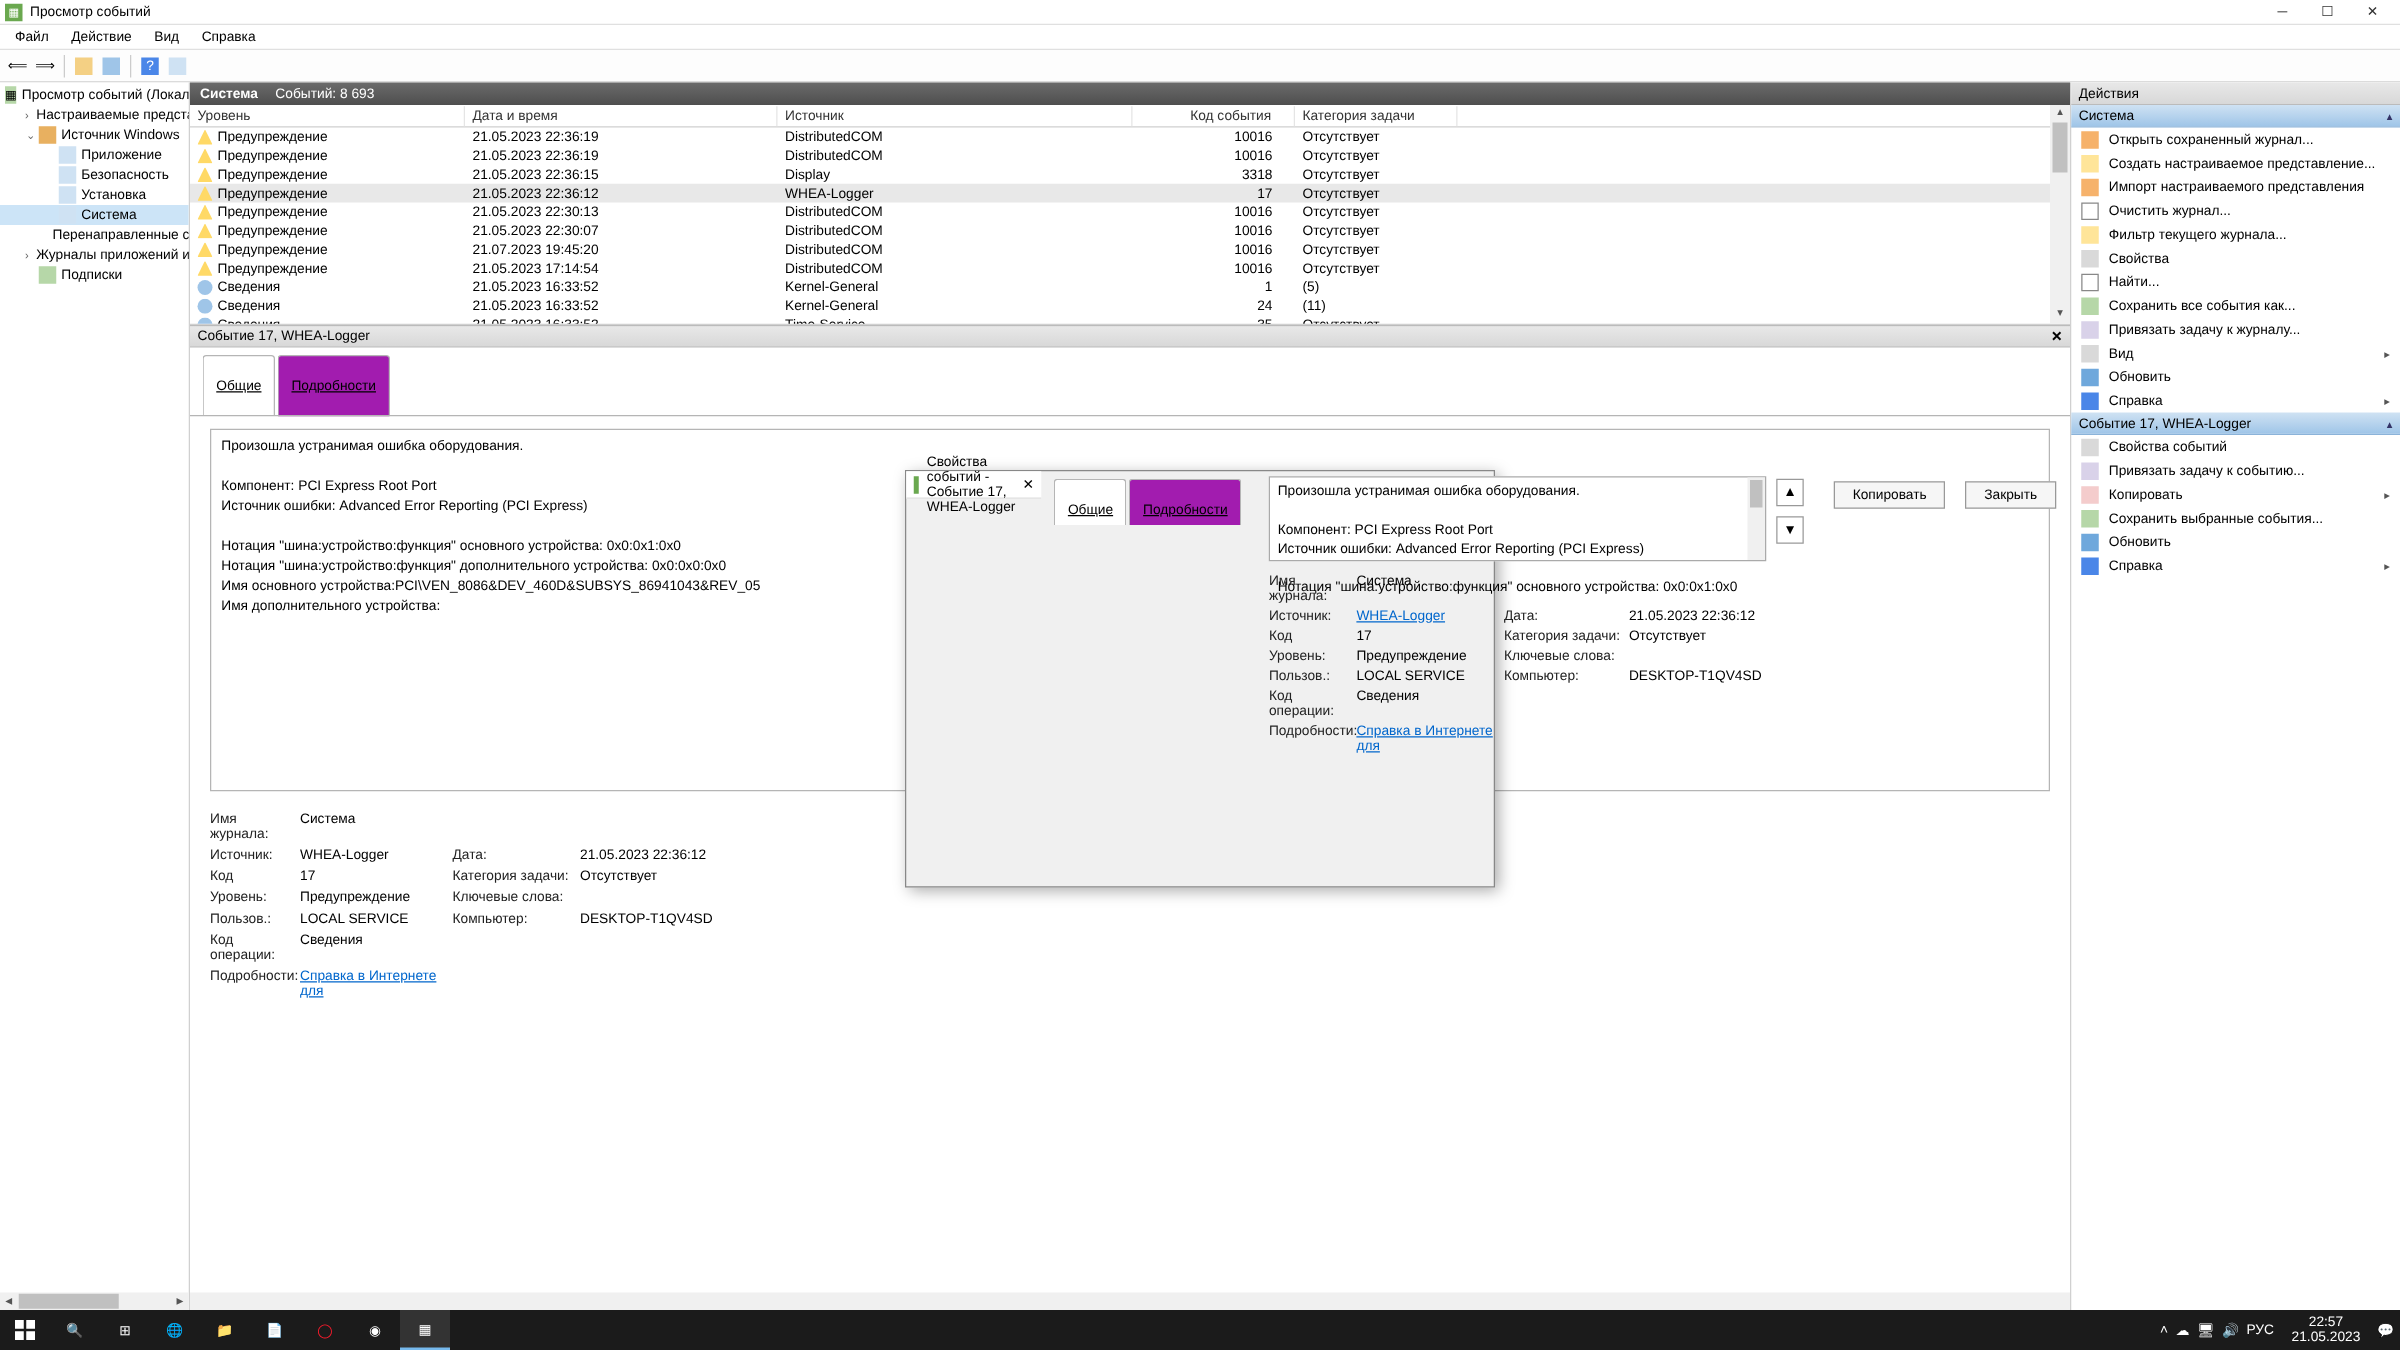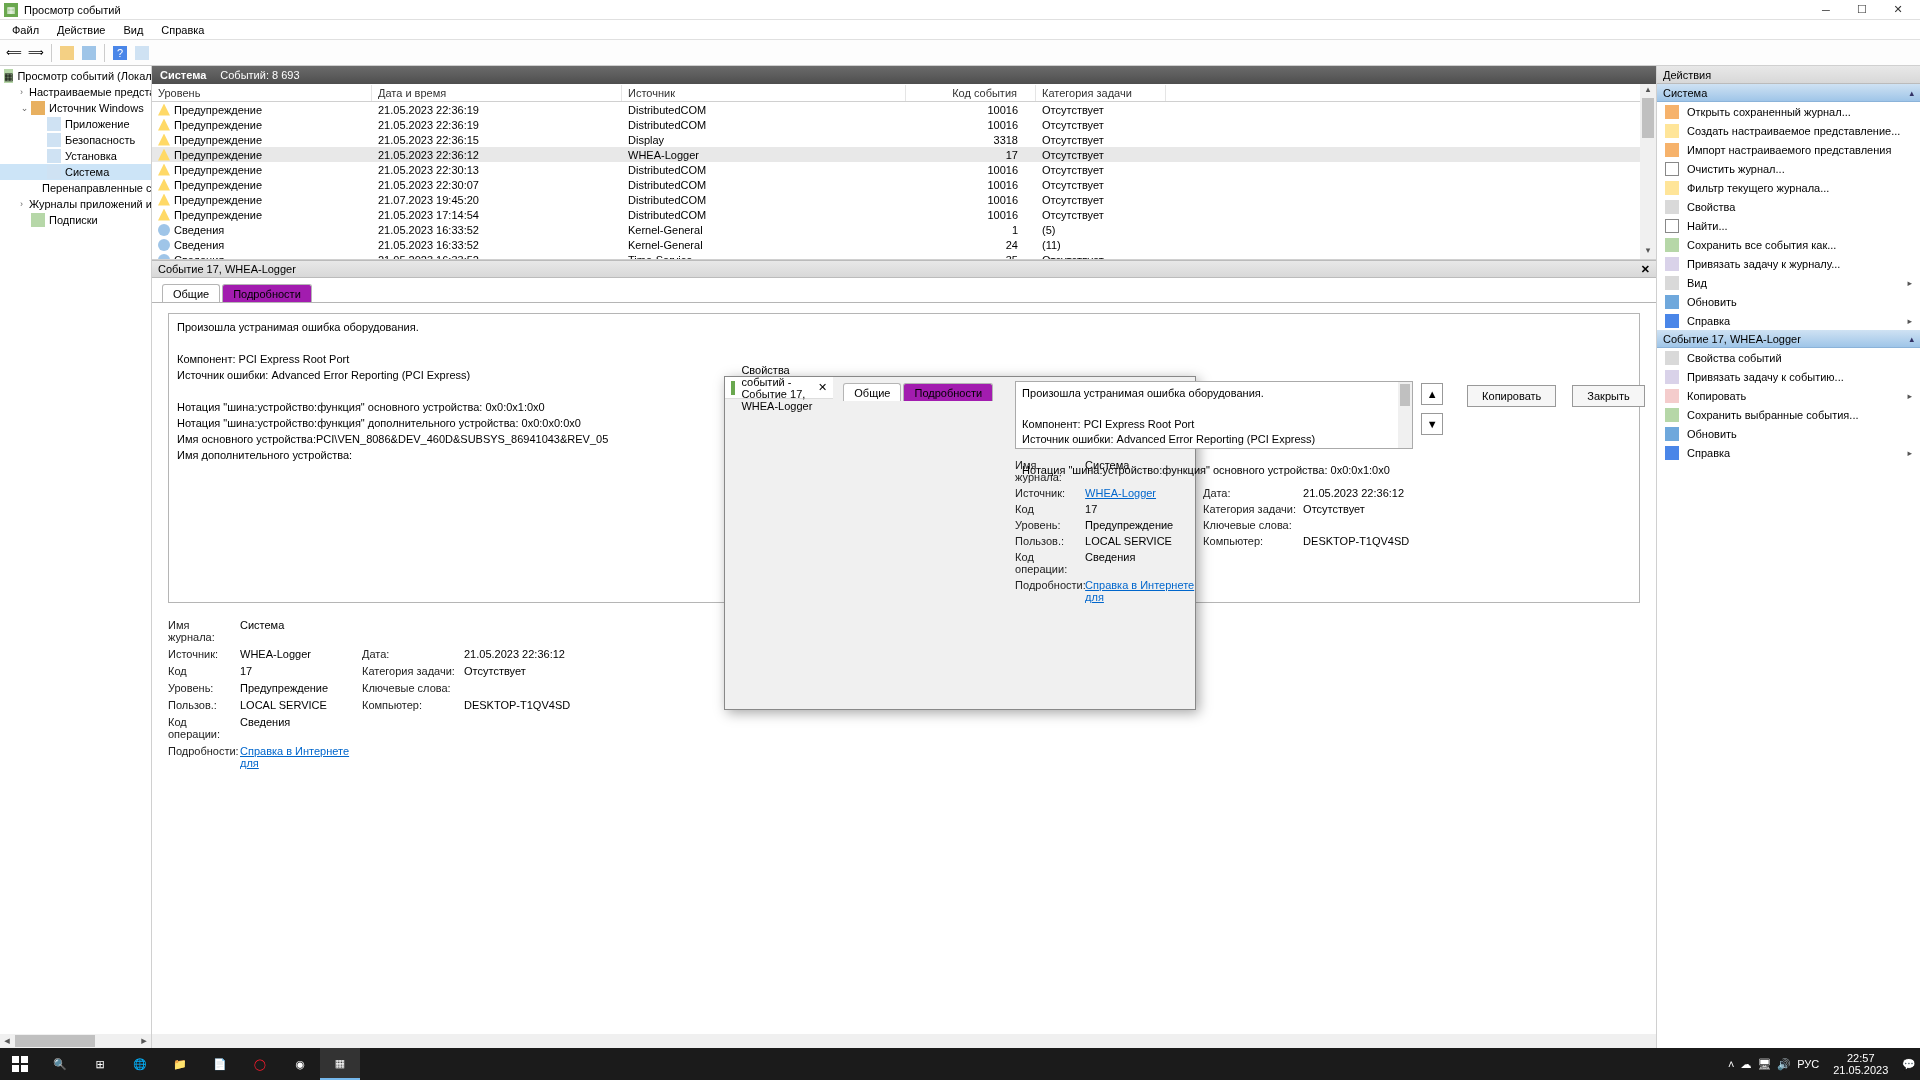--- a/index.html
+++ b/index.html
@@ -61,21 +61,21 @@
 .grid-vscroll { width:16px; background:#f0f0f0; position:relative; }
 .grid-vscroll .arr { height:14px; text-align:center; color:#555; font-size:9px; }
 .grid-vscroll .thumb { position:absolute; top:14px; left:2px; right:2px; height:40px; background:#c0c0c0; }
 
 
 .detailheader { height: 18px; background: linear-gradient(#e8e8e8,#d8d8d8); border-top:1px solid #bbb; border-bottom:1px solid #bbb; display:flex; align-items:center; padding:0 6px; }
 .detailheader .x { margin-left:auto; font-weight:bold; cursor:default; }
 
 
 .tabs { display:flex; gap:2px; padding: 6px 10px 0 10px; }
-.tab { padding:3px 10px; border:1px solid #b5b5b5; border-bottom:none; background:#fff; border-radius:3px 3px 0 0; cursor:default; }
+.tab { padding:18px 10px; border:1px solid #b5b5b5; border-bottom:none; background:#fff; border-radius:3px 3px 0 0; cursor:default;text-decoration:underline; }
 .tab.inactive { background:#a21caf; }
 .tabline { border-bottom:1px solid #b5b5b5; margin-top:-1px; }
 
 
 .detailbody { flex:1; padding: 10px 16px; display:flex; flex-direction:column; min-height:0; }
 .msgbox { border:1px solid #b5b5b5; padding:6px 8px; height:290px; line-height:1.45; white-space:pre-wrap; }
 .propgrid { margin-top: 16px; display:grid; grid-template-columns: 70px 120px 100px 200px; row-gap: 5px; column-gap: 2px; }
 .propgrid .k { color:#222; }
 .link { color:#0066cc; text-decoration: underline; cursor:pointer; }
 .center-hscroll { height:14px; background:#f0f0f0; }

